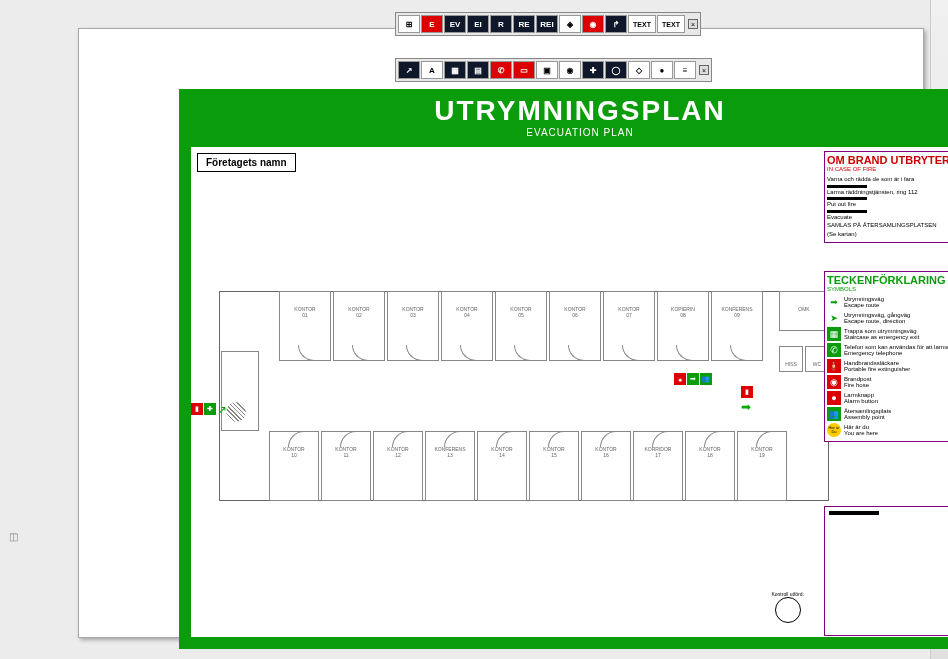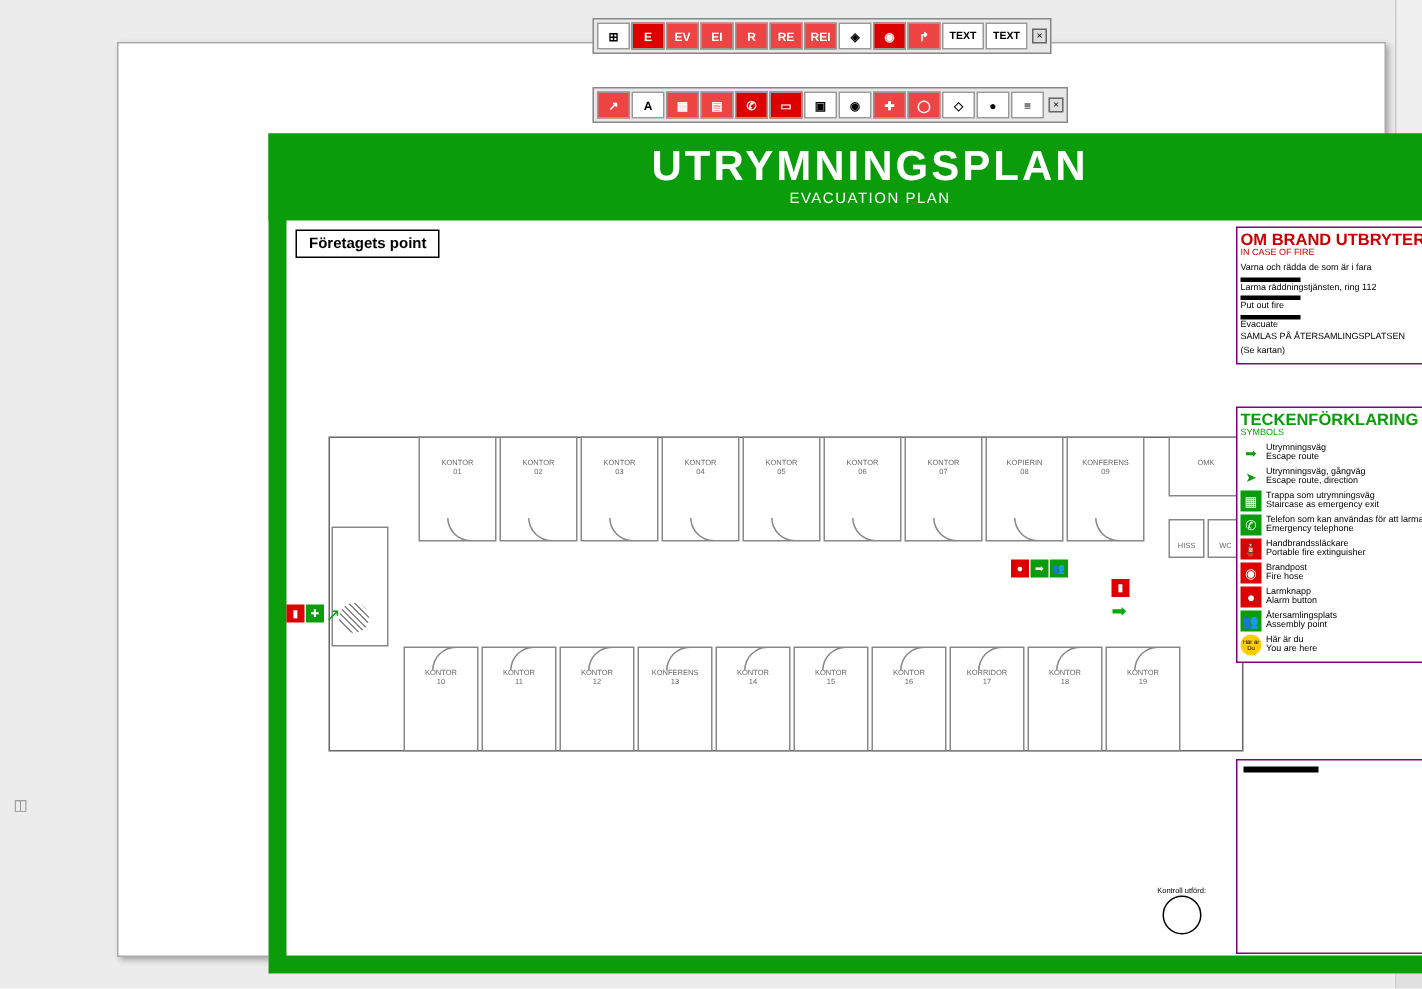--- a/index.html
+++ b/index.html
@@ -4,21 +4,21 @@
 <style>
 * { box-sizing: border-box; margin: 0; padding: 0; }
 body { font-family: Arial, sans-serif; background: #ececec; width: 948px; height: 659px; overflow: hidden; position: relative; }
 
 
 .toolbar { position: absolute; background: #e8e8e8; border: 1px solid #888; display: flex; align-items: center; padding: 2px; gap: 1px; z-index: 100; }
 .toolbar-top { top: 12px; left: 395px; }
 .toolbar-mid { top: 58px; left: 395px; }
 .tb-btn { width: 22px; height: 18px; border: 1px solid #999; background: #f5f5f5; display: flex; align-items: center; justify-content: center; font-size: 8px; font-weight: bold; cursor: pointer; }
 .tb-btn.red { background: #d00; color: #fff; }
-.tb-btn.green { background: #ef4444; color: #fff; }
+.tb-btn.green { background: #0f172a; color: #fff; }
 .tb-btn.white { background: #fff; }
 .tb-text { width: 28px; font-size: 7px; }
 .tb-close { width: 10px; height: 10px; border: 1px solid #666; background: #ddd; font-size: 7px; display: flex; align-items: center; justify-content: center; cursor: pointer; margin-left: 2px; }
 
 
 .page-shadow { position: absolute; top: 28px; left: 78px; width: 846px; height: 610px; background: #fff; box-shadow: 2px 2px 4px rgba(0,0,0,0.3); border: 1px solid #aaa; }
 .plan-border { position: absolute; top: 60px; left: 100px; width: 802px; height: 560px; border: 12px solid #0a9c0a; background: #fff; }
 .plan-header { position: absolute; top: -12px; left: -12px; width: 802px; height: 58px; background: #0a9c0a; text-align: center; padding-top: 6px; }
 .plan-title { color: #fff; font-size: 28px; font-weight: bold; letter-spacing: 2px; font-family: Arial, sans-serif; }
 .plan-subtitle { color: #fff; font-size: 10px; letter-spacing: 1px; }
@@ -83,21 +83,21 @@
 <div class="crop-marks"></div>
 
 <div class="page-shadow">
   <div class="plan-border">
 
     <div class="plan-header">
       <div class="plan-title">UTRYMNINGSPLAN</div>
       <div class="plan-subtitle">EVACUATION PLAN</div>
     </div>
 
-    <div class="company-label">Företagets point</div>
+    <div class="company-label">Företagets namn</div>
 
     <div class="floorplan">
       <div class="building-outline"></div>
       <div class="stairwell">
         <div class="stair-lines"></div>
       </div>
 
       <div id="rooms-top">
           <div class="room room-top" style="left: 60px; width: 52px;"><span>KONTOR<br>01</span><div class="door-arc" style="bottom: -1px; left: 18px;"></div></div>
           <div class="room room-top" style="left: 114px; width: 52px;"><span>KONTOR<br>02</span><div class="door-arc" style="bottom: -1px; left: 18px;"></div></div>

